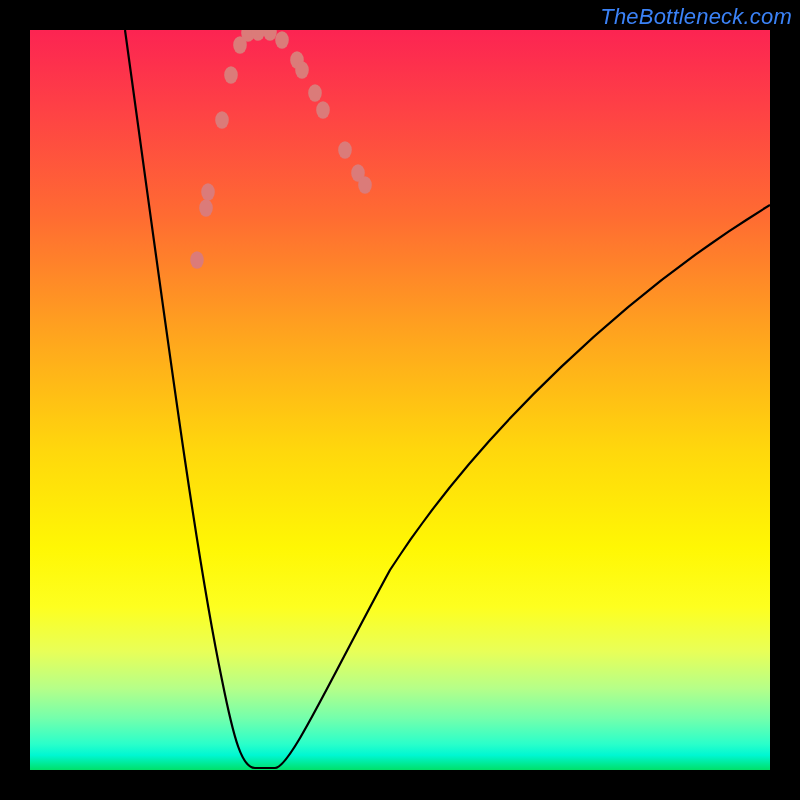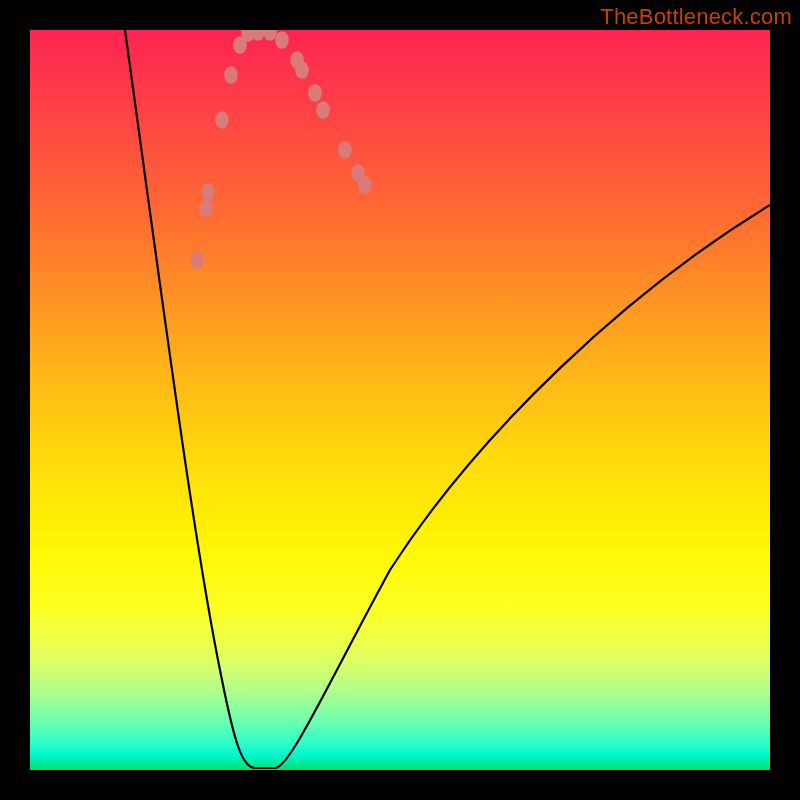--- a/index.html
+++ b/index.html
@@ -39,25 +39,26 @@
       #74ffac 93%,
       #2affca 96.5%,
       #00f7d2 98%,
       #00e069 100%
     );
   }
   .watermark {
     position: absolute;
     top: 4px;
     right: 8px;
-    color: #c2410c;
+    color: #3b82f6;
     font-size: 22px;
     font-weight: 500;
     letter-spacing: 0.2px;
     user-select: none;
+    font-style: italic;
   }
   svg.curve {
     position: absolute;
     left: 0;
     top: 0;
     width: 740px;
     height: 740px;
   }
   .curve path {
     fill: none;

